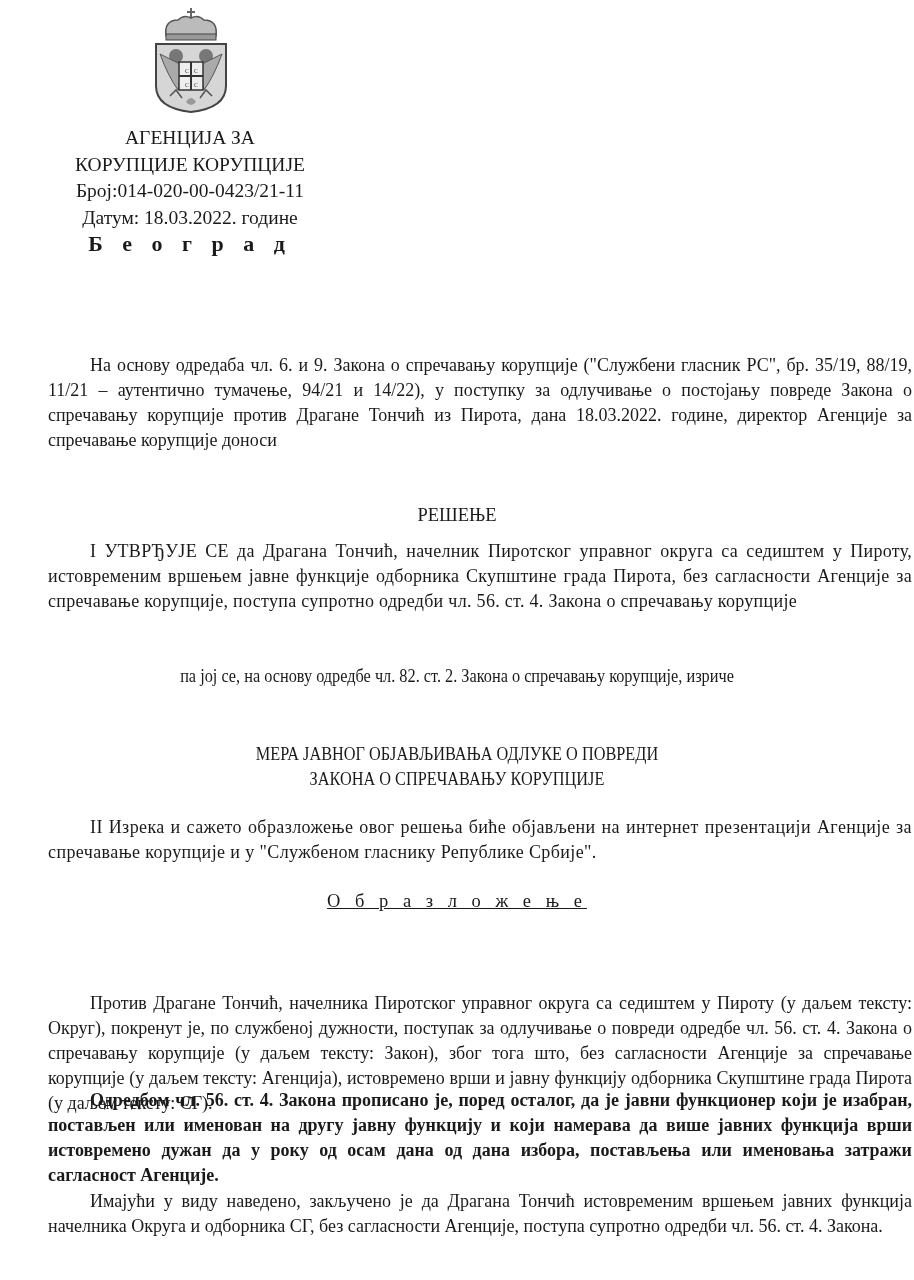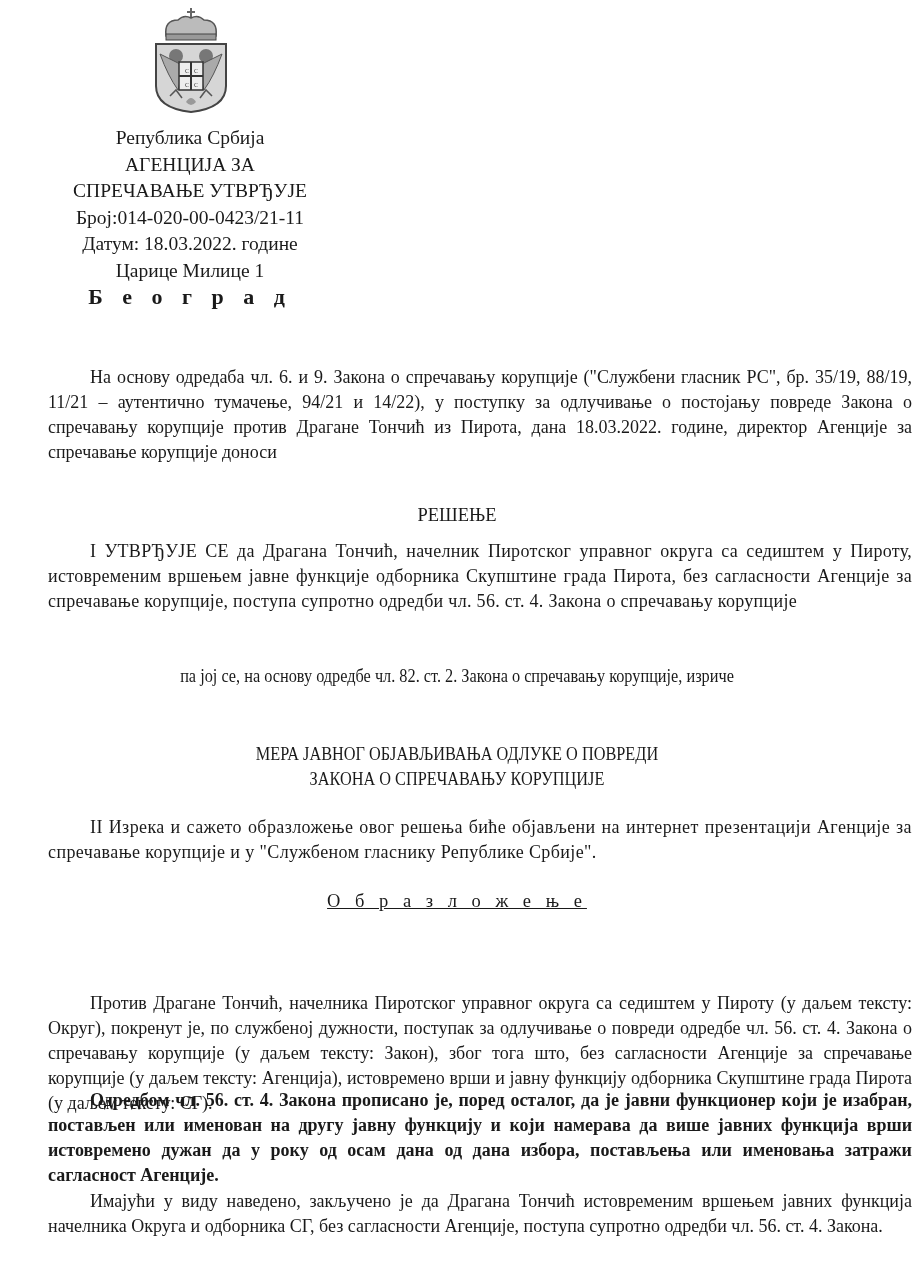--- a/index.html
+++ b/index.html
@@ -53,30 +53,28 @@
   <text x="46" y="67" font-size="6" fill="#333">С</text>
   <text x="37" y="81" font-size="6" fill="#333">С</text>
   <text x="46" y="81" font-size="6" fill="#333">С</text>
 
   <path d="M22 90 L28 84 L34 92" fill="none" stroke="#555" stroke-width="1.5"></path>
   <path d="M64 90 L58 84 L52 92" fill="none" stroke="#555" stroke-width="1.5"></path>
   <path d="M38 96 Q43 88 48 96 Q43 102 38 96 Z" fill="#999"></path>
 </svg>
 
 <div class="header">
-  <div>Република Србија</div>
   <div>АГЕНЦИЈА ЗА</div>
-  <div>СПРЕЧАВАЊЕ УТВРЂУЈЕ</div>
+  <div>КОРУПЦИЈЕ КОРУПЦИЈЕ</div>
   <div>Број:014-020-00-0423/21-11</div>
   <div>Датум: 18.03.2022. године</div>
-  <div>Царице Милице 1</div>
   <div class="spaced">Б е о г р а д</div>
 </div>
 
-<div class="para" style="top:365px;">
+<div class="para" style="top:353px;">
   <span class="indent"></span><span>На основу одредаба чл. 6. и 9. Закона о спречавању корупције ("Службени гласник РС", бр. 35/19, 88/19, 11/21 – аутентично тумачење, 94/21 и 14/22), у поступку за одлучивање о постојању повреде Закона о спречавању корупције против Драгане Тончић из Пирота, дана 18.03.2022. године, директор Агенције за спречавање корупције доноси</span>
 </div>
 
 <div class="center-title" style="top:503px;">РЕШЕЊЕ</div>
 
 <div class="para" style="top:539px; letter-spacing:0.3px;">
   <span class="indent"></span><span>I УТВРЂУЈЕ СЕ да Драгана Тончић, начелник Пиротског управног округа са седиштем у Пироту, истовременим вршењем јавне функције одборника Скупштине града Пирота, без сагласности Агенције за спречавање корупције, поступа супротно одредби чл. 56. ст. 4. Закона о спречавању корупције</span>
 </div>
 
 <div class="center-title condensed" style="top:664px;">па јој се, на основу одредбе чл. 82. ст. 2. Закона о спречавању корупције, изриче</div>

